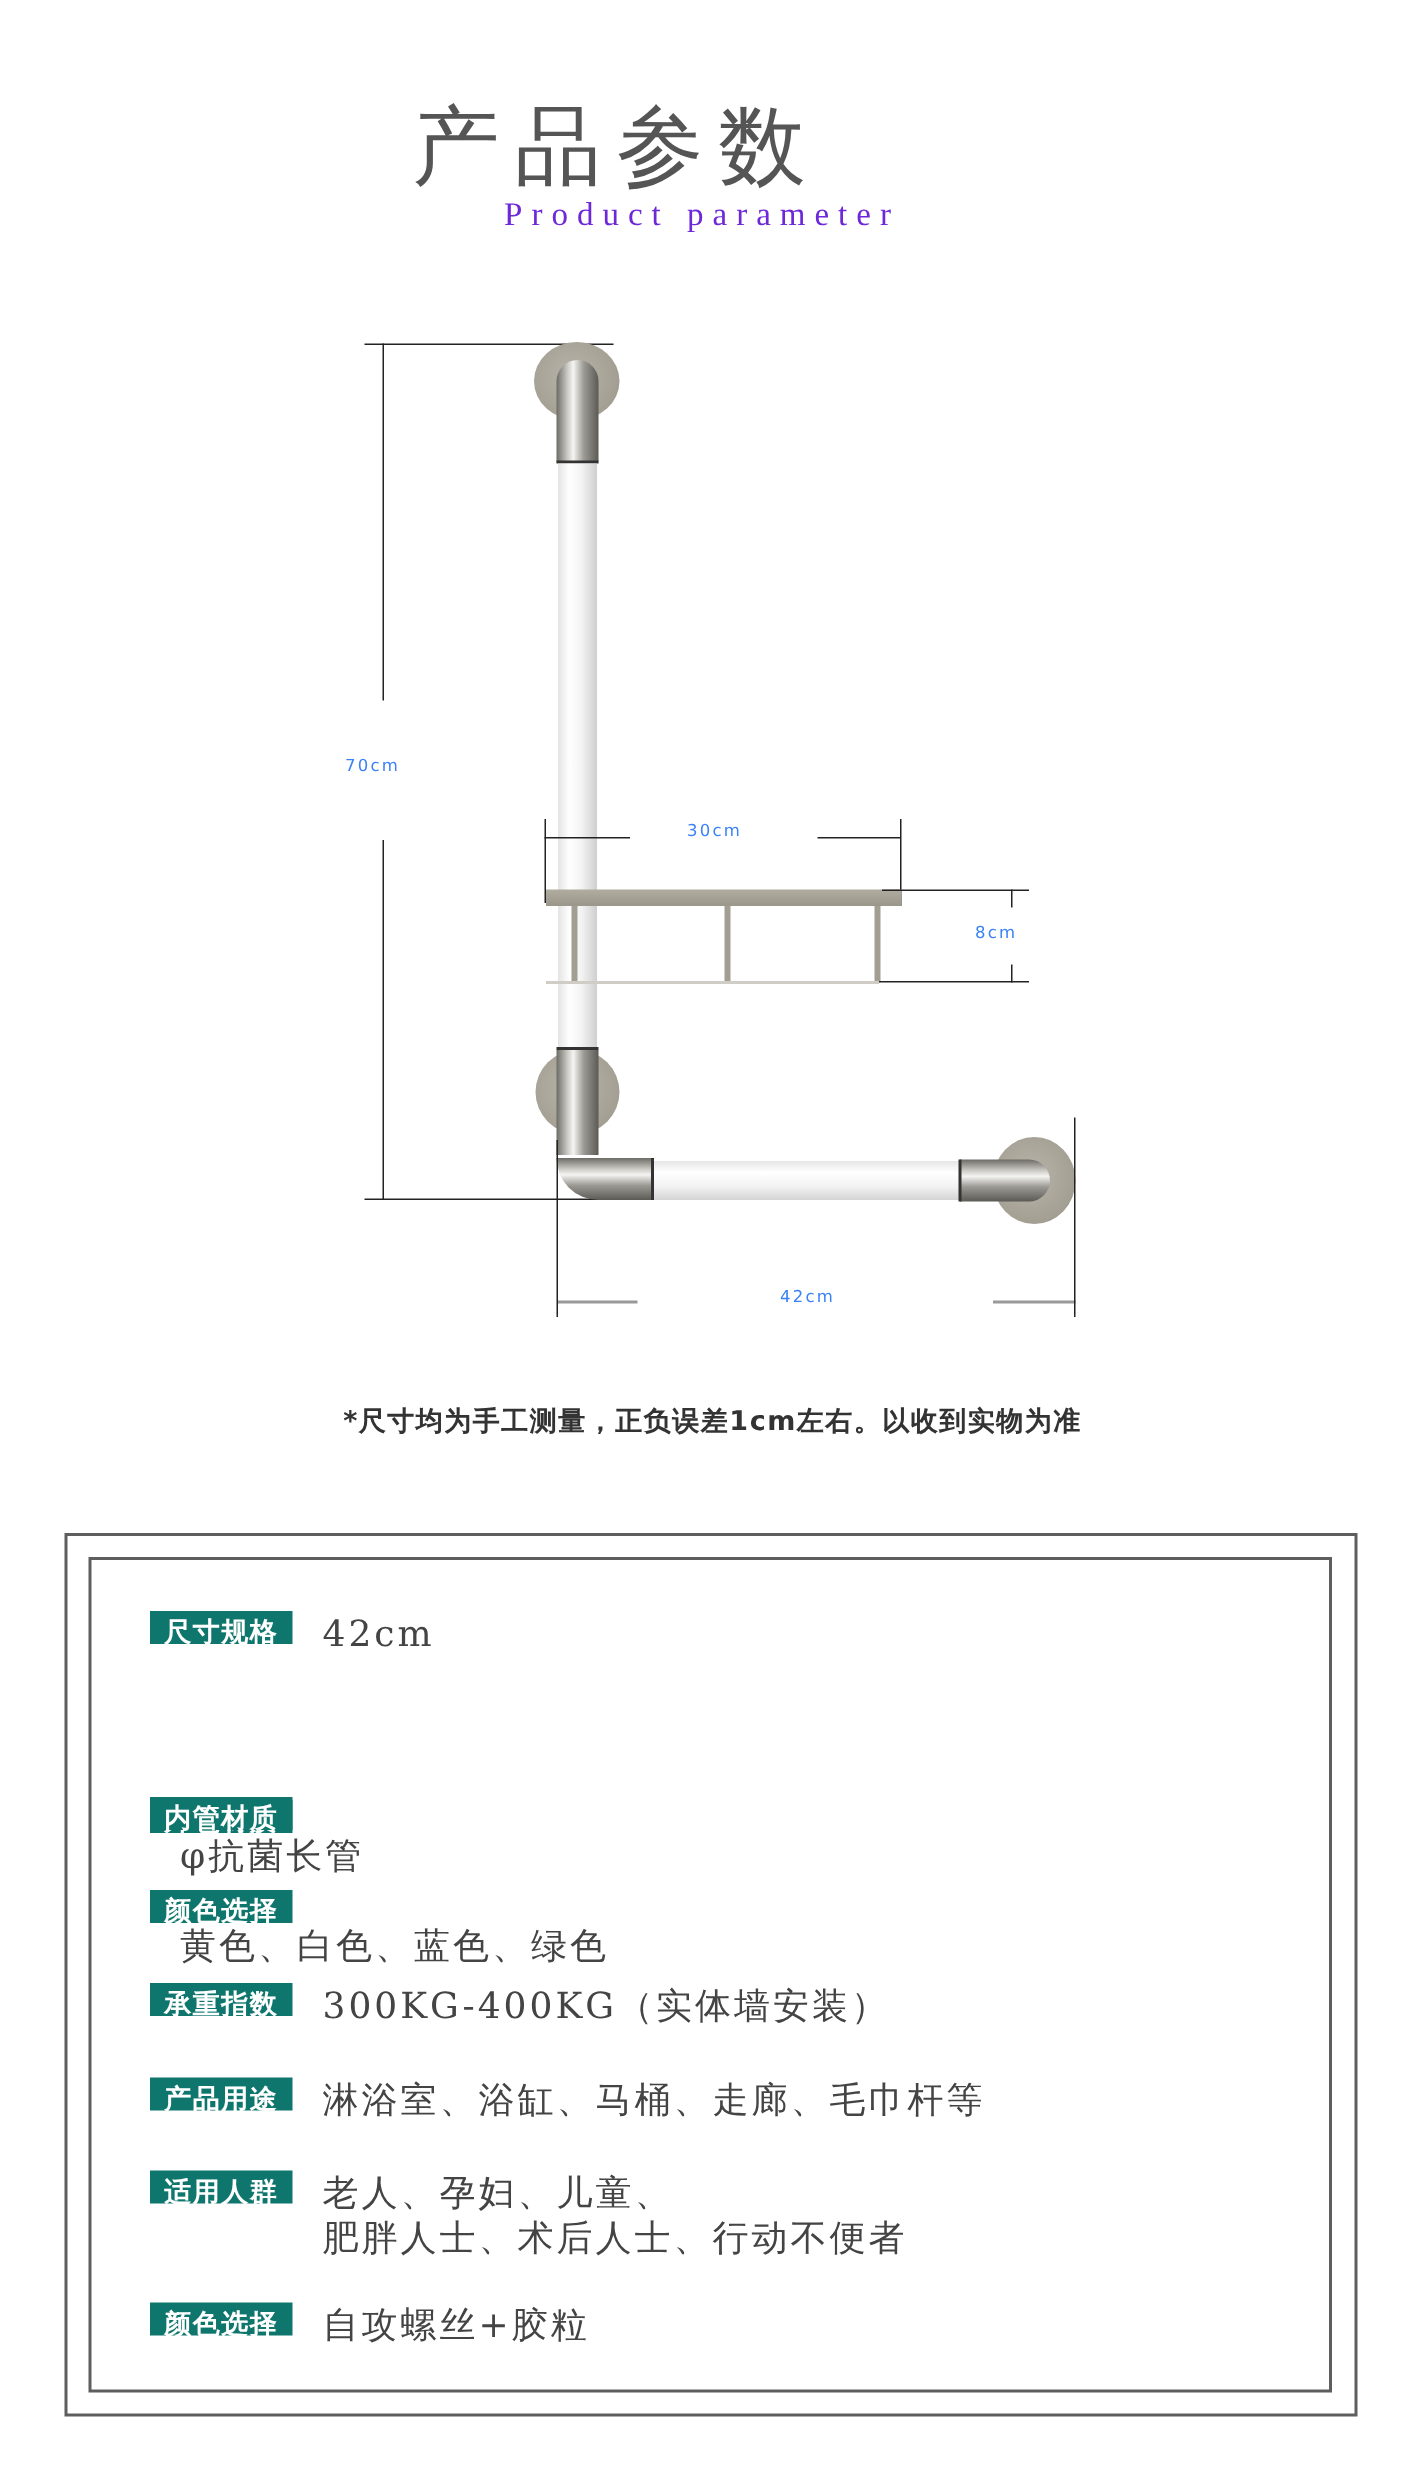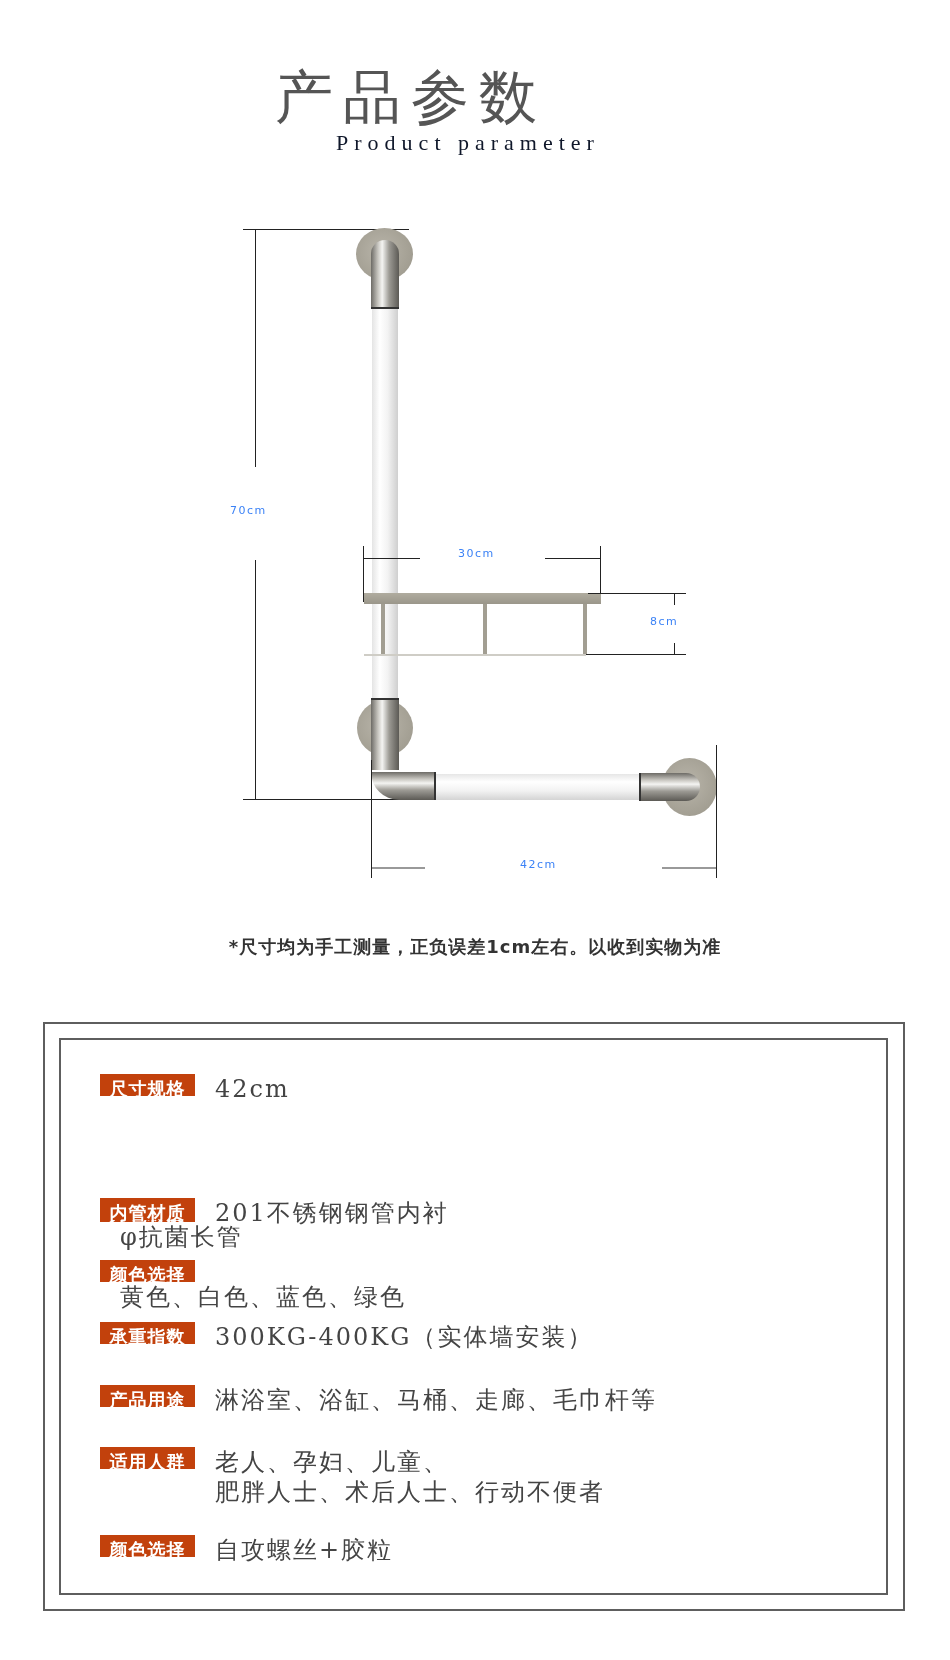--- a/index.html
+++ b/index.html
@@ -1,34 +1,34 @@
 <!DOCTYPE html>
 <html><head>
 <meta charset="utf-8">
 <style>
   html,body{margin:0;padding:0;background:#fff;}
   body{width:950px;height:1660px;position:relative;overflow:hidden;font-family:"DejaVu Sans","Liberation Sans",sans-serif;color:#333;}
   .abs{position:absolute;}
   .title-cn{left:0;width:822px;top:62px;text-align:center;font-family:"DejaVu Serif","Liberation Serif",serif;font-size:58px;color:#555;letter-spacing:10px;line-height:70px;}
-  .title-en{left:0;width:936px;top:130px;text-align:center;font-family:"Liberation Serif","DejaVu Serif",serif;font-size:22px;color:#0f172a;letter-spacing:6px;}
+  .title-en{left:0;width:936px;top:130px;text-align:center;font-family:"Liberation Serif","DejaVu Serif",serif;font-size:22px;color:#6d28d9;letter-spacing:6px;}
   .line{position:absolute;background:#222;}
   .gline{position:absolute;background:#999;}
   .dim{position:absolute;font-family:"DejaVu Sans",sans-serif;font-size:11px;color:#3b82f6;letter-spacing:1.5px;}
   .flange{position:absolute;border-radius:50%;background:radial-gradient(circle at 45% 45%,#b9b5aa,#a39f93 70%,#8f8b80);}
   .chrome-v{position:absolute;background:linear-gradient(90deg,#6d6b66,#c8c6c0 25%,#f4f4f2 40%,#9c9a94 65%,#5c5a55);}
   .chrome-h{position:absolute;background:linear-gradient(180deg,#6d6b66,#c8c6c0 25%,#f4f4f2 40%,#9c9a94 65%,#5c5a55);}
   .white-v{position:absolute;background:linear-gradient(90deg,#e4e4e4,#ffffff 30%,#f3f3f3 60%,#cfcfcf);}
   .white-h{position:absolute;background:linear-gradient(180deg,#e6e6e6,#ffffff 30%,#f2f2f2 65%,#d4d4d4);}
   .shelf{position:absolute;background:linear-gradient(180deg,#b0ac9f,#9a968a);}
   .leg{position:absolute;background:#a29e92;width:4px;}
   .note{left:0;width:950px;top:935px;text-align:center;font-size:18px;color:#333;font-weight:bold;letter-spacing:1px;}
   .box-outer{left:43px;top:1022px;width:862px;height:589px;border:2px solid #5e5e5e;box-sizing:border-box;}
   .box-inner{left:59px;top:1038px;width:829px;height:557px;border:2px solid #5e5e5e;box-sizing:border-box;}
   .row{position:absolute;left:100px;display:flex;align-items:flex-start;}
-  .tag{width:95px;height:22px;background:#c2410c;color:#fff;font-size:18px;font-weight:bold;line-height:30px;text-align:center;letter-spacing:1px;flex:none;}
+  .tag{width:95px;height:22px;background:#0f766e;color:#fff;font-size:18px;font-weight:bold;line-height:30px;text-align:center;letter-spacing:1px;flex:none;}
   .val{margin-left:20px;font-family:"DejaVu Serif","Liberation Serif",serif;font-size:24px;color:#444;line-height:30px;letter-spacing:2px;white-space:pre-line;}
 </style>
 </head>
 <body>
 
 <div class="abs title-cn">产品参数</div>
 <div class="abs title-en">Product parameter</div>
 
 <div class="abs" style="left:0;top:0;width:950px;height:900px;">
 
@@ -86,21 +86,20 @@
 <div class="row" style="top:1074px;">
   <div class="tag">尺寸规格</div>
   <div class="val">42cm</div>
 </div>
 <div class="row" style="top:1200px;flex-direction:column;">
   <div class="tag">外包材质</div>
   <div class="val">φ抗菌长管</div>
 </div>
 <div class="row" style="top:1198px;">
   <div class="tag">内管材质</div>
-  <div class="val">201不锈钢钢管内衬</div>
 </div>
 <div class="row" style="top:1260px;flex-direction:column;">
   <div class="tag">颜色选择</div>
   <div class="val">黄色、白色、蓝色、绿色</div>
 </div>
 <div class="row" style="top:1322px;">
   <div class="tag">承重指数</div>
   <div class="val">300KG-400KG（实体墙安装）</div>
 </div>
 <div class="row" style="top:1385px;">

